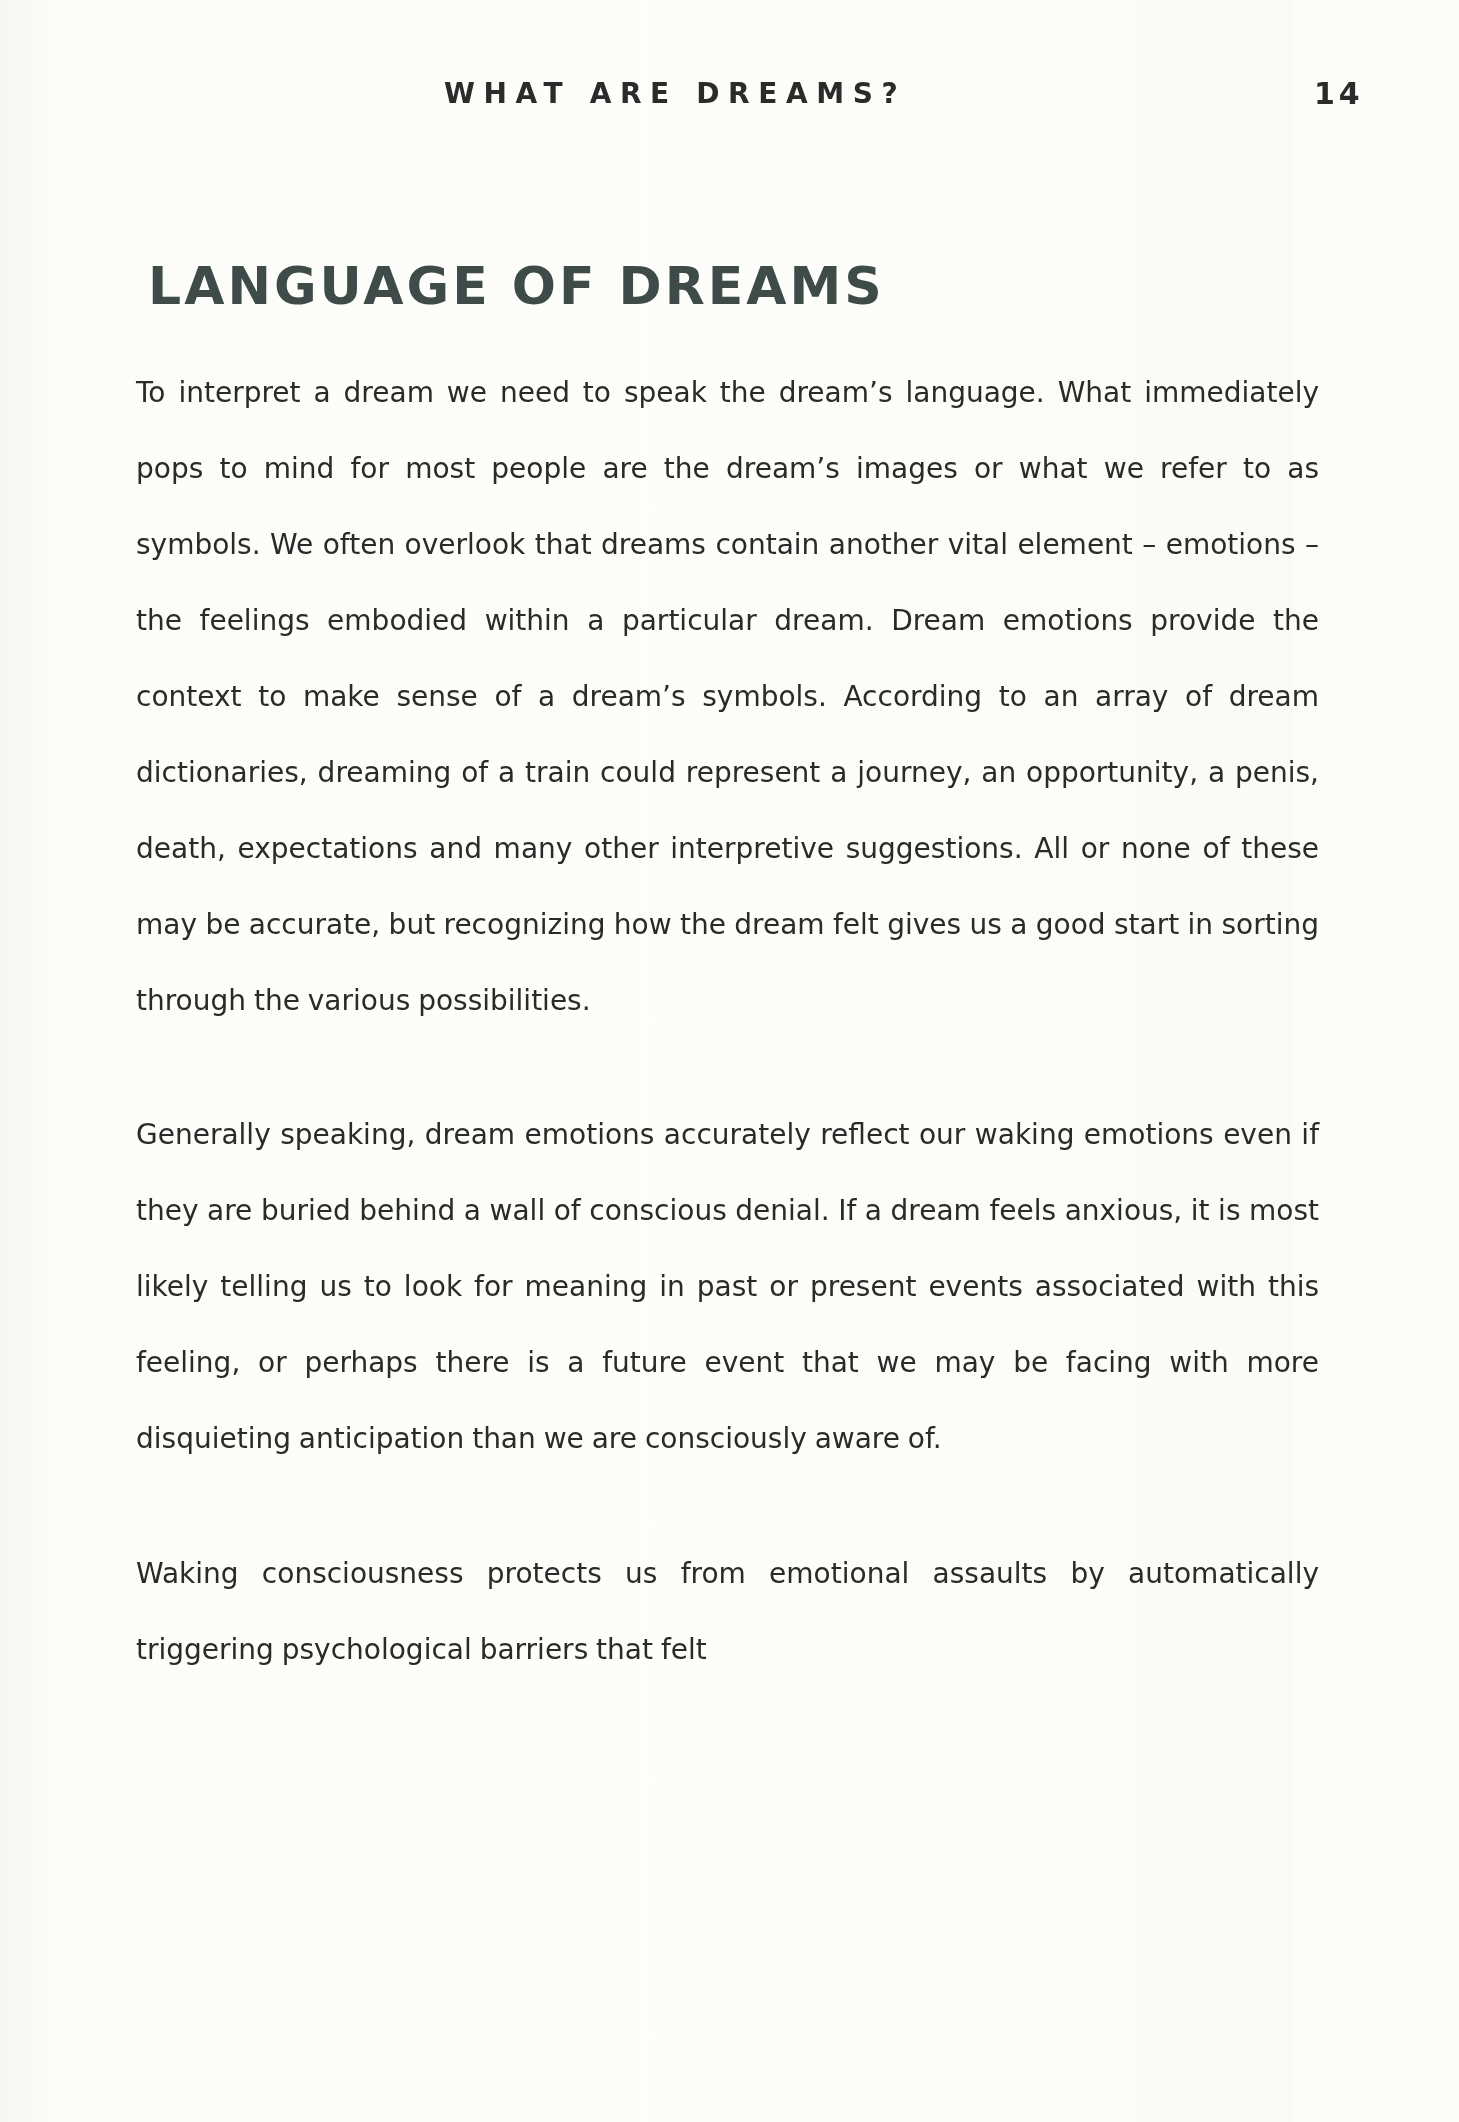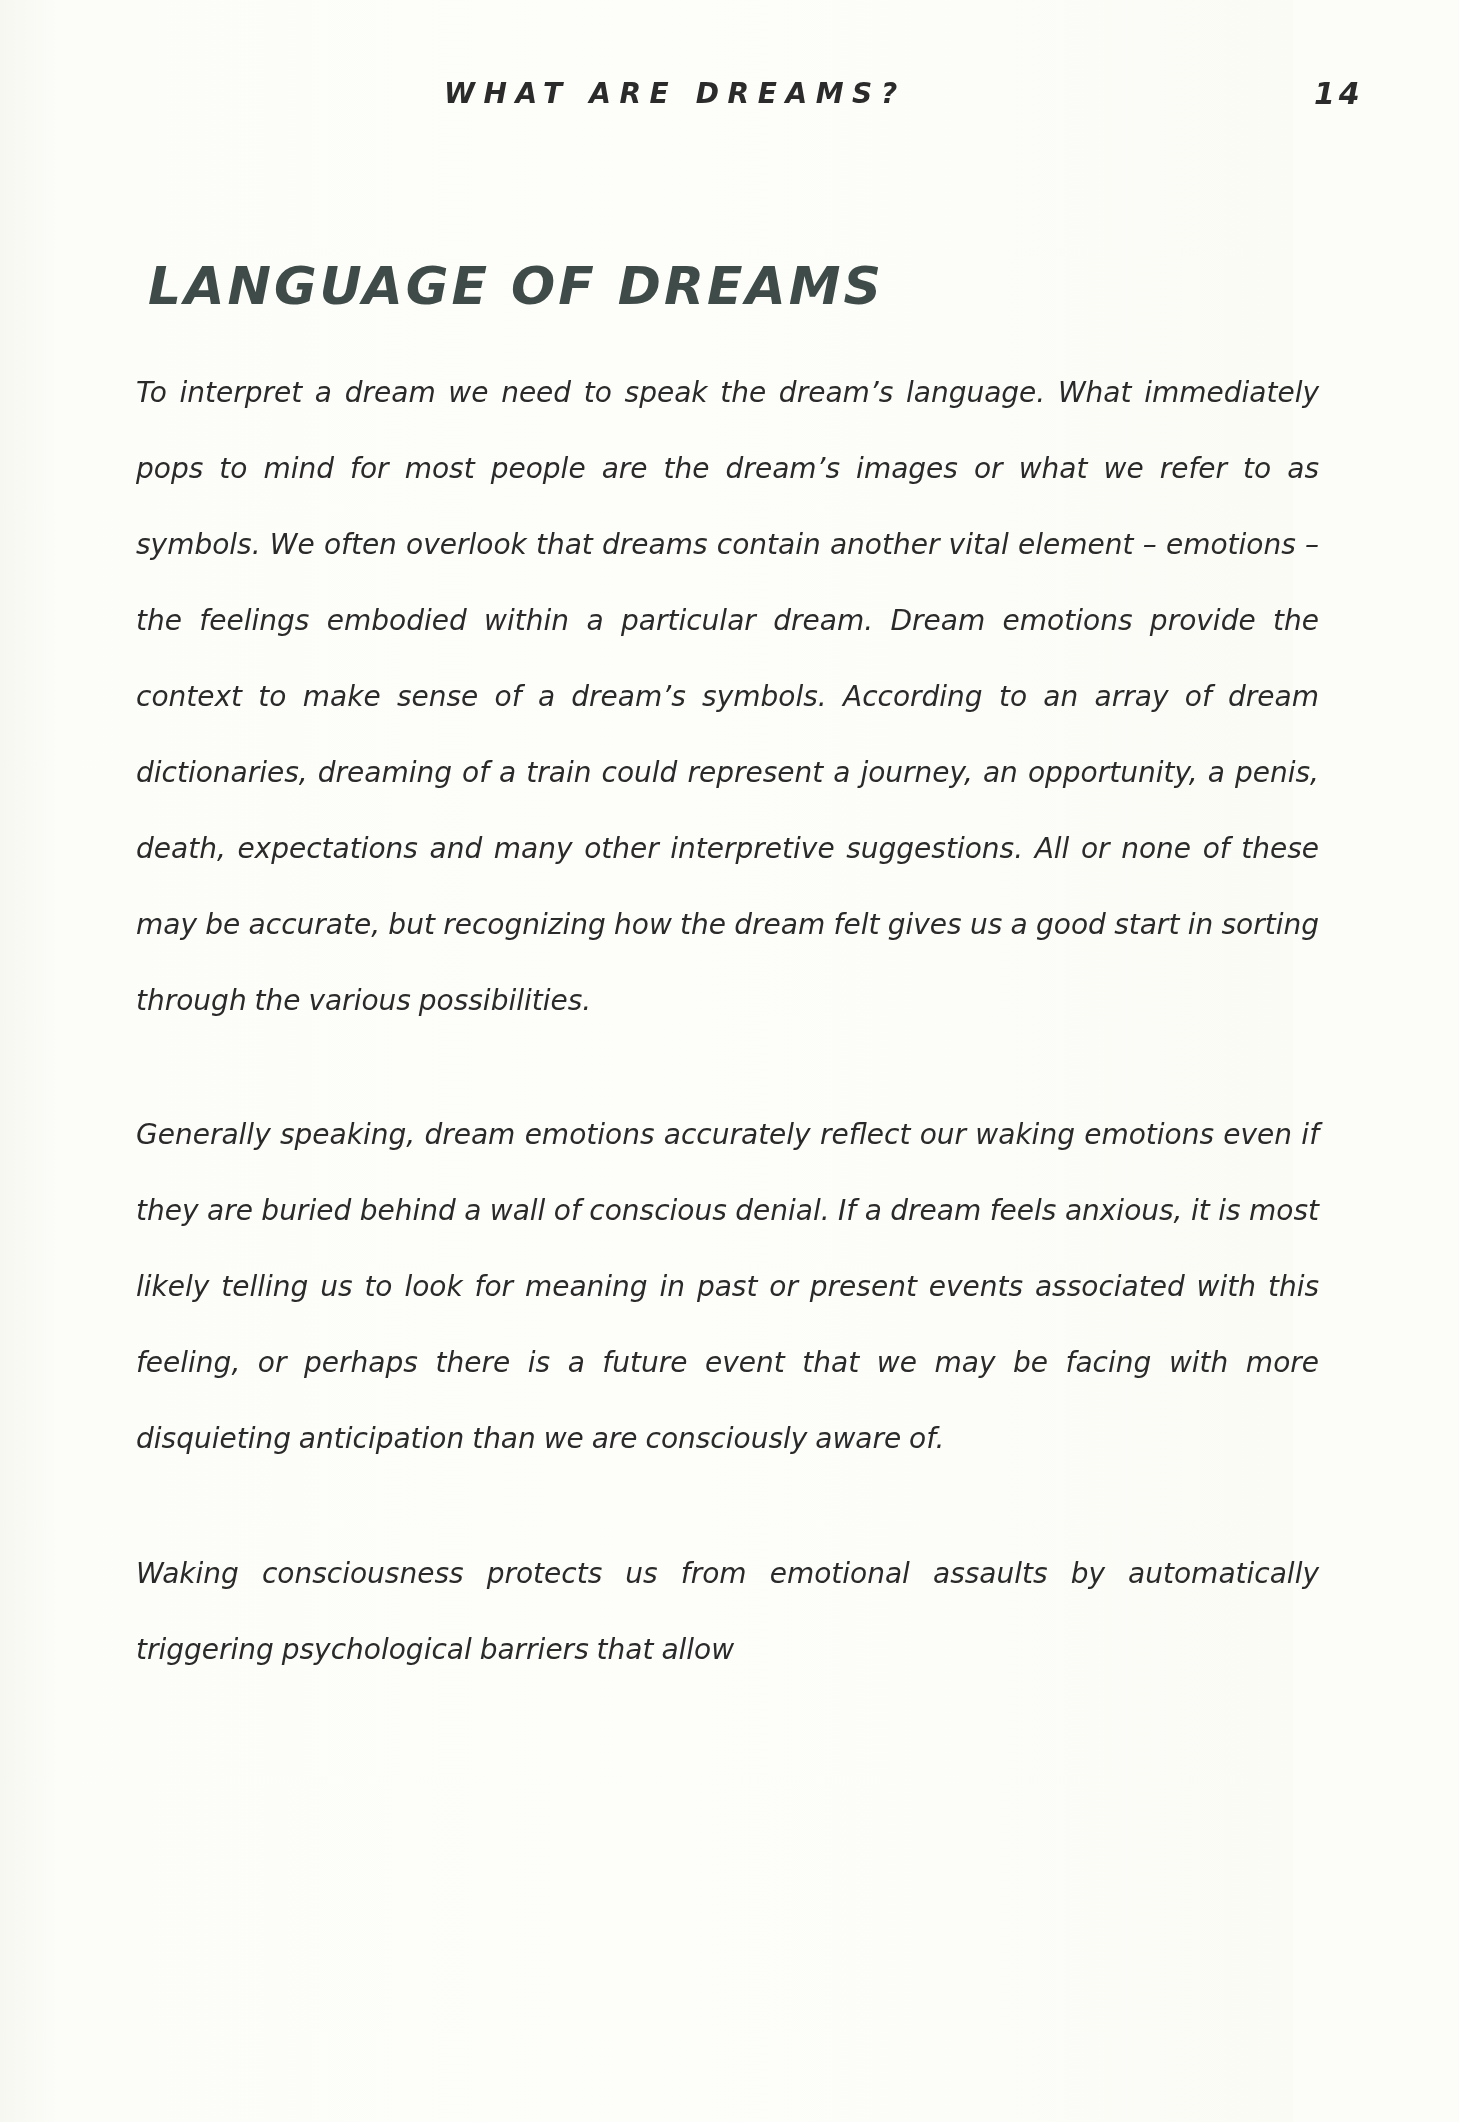--- a/index.html
+++ b/index.html
@@ -14,21 +14,20 @@
       overflow: hidden;
       font-family: "DejaVu Sans", "Liberation Sans", sans-serif;
       color: #2a2a2a;
     }
     .page {
       position: absolute;
       left: 0; top: 0;
       width: 1293px;
       height: 2122px;
       background: linear-gradient(90deg, #f7f7f2 0px, #fcfcf8 60px, #fdfdfa 50%, #fbfbf6 100%);
-      font-style: italic;
     }
     .running-head {
       position: absolute;
       top: 74px;
       left: 0;
       width: 1459px;
       height: 40px;
     }
     .running-title {
       position: absolute;
@@ -90,16 +89,16 @@
   <div class="running-head">
     <span class="running-title">WHAT ARE DREAMS?</span>
     <span class="page-number">14</span>
   </div>
 
   <h1 class="section-title">LANGUAGE OF DREAMS</h1>
 
   <div class="body-text">
     <p>To interpret a dream we need to speak the dream’s language. What immediately pops to mind for most people are the dream’s images or what we refer to as symbols. We often overlook that dreams contain another vital element – emotions – the feelings embodied within a particular dream. Dream emotions provide the context to make sense of a dream’s symbols. According to an array of dream dictionaries, dreaming of a train could represent a journey, an opportunity, a penis, death, expectations and many other interpretive suggestions. All or none of these may be accurate, but recognizing how the dream felt gives us a good start in sorting through the various possibilities.</p>
     <p>Generally speaking, dream emotions accurately reflect our waking emotions even if they are buried behind a wall of conscious denial. If a dream feels anxious, it is most likely telling us to look for meaning in past or present events associated with this feeling, or perhaps there is a future event that we may be facing with more disquieting anticipation than we are consciously aware of.</p>
-    <p>Waking consciousness protects us from emotional assaults by automatically triggering psychological barriers that allow</p>
+    <p>Waking consciousness protects us from emotional assaults by automatically triggering psychological barriers that felt</p>
   </div>
 
 </div>
 
 </body></html>

